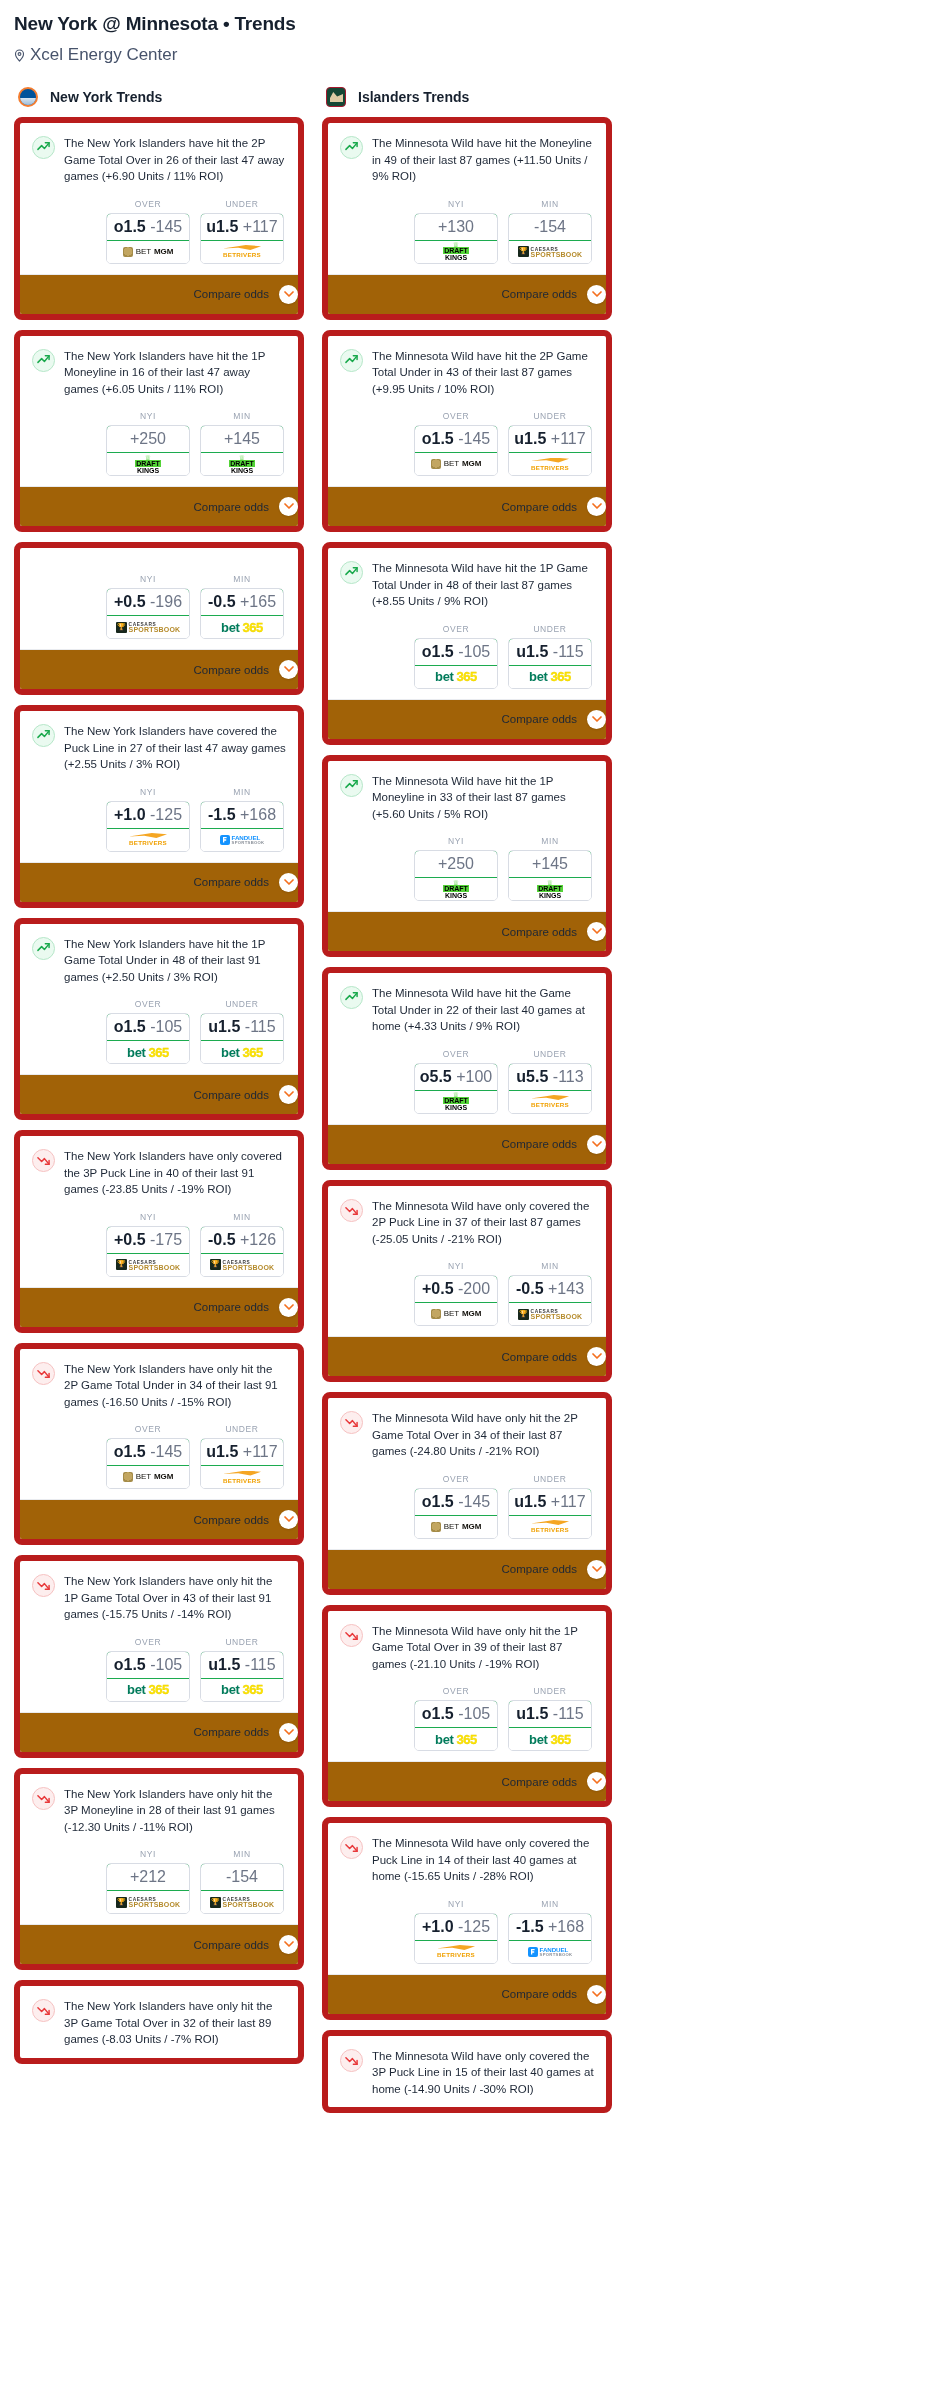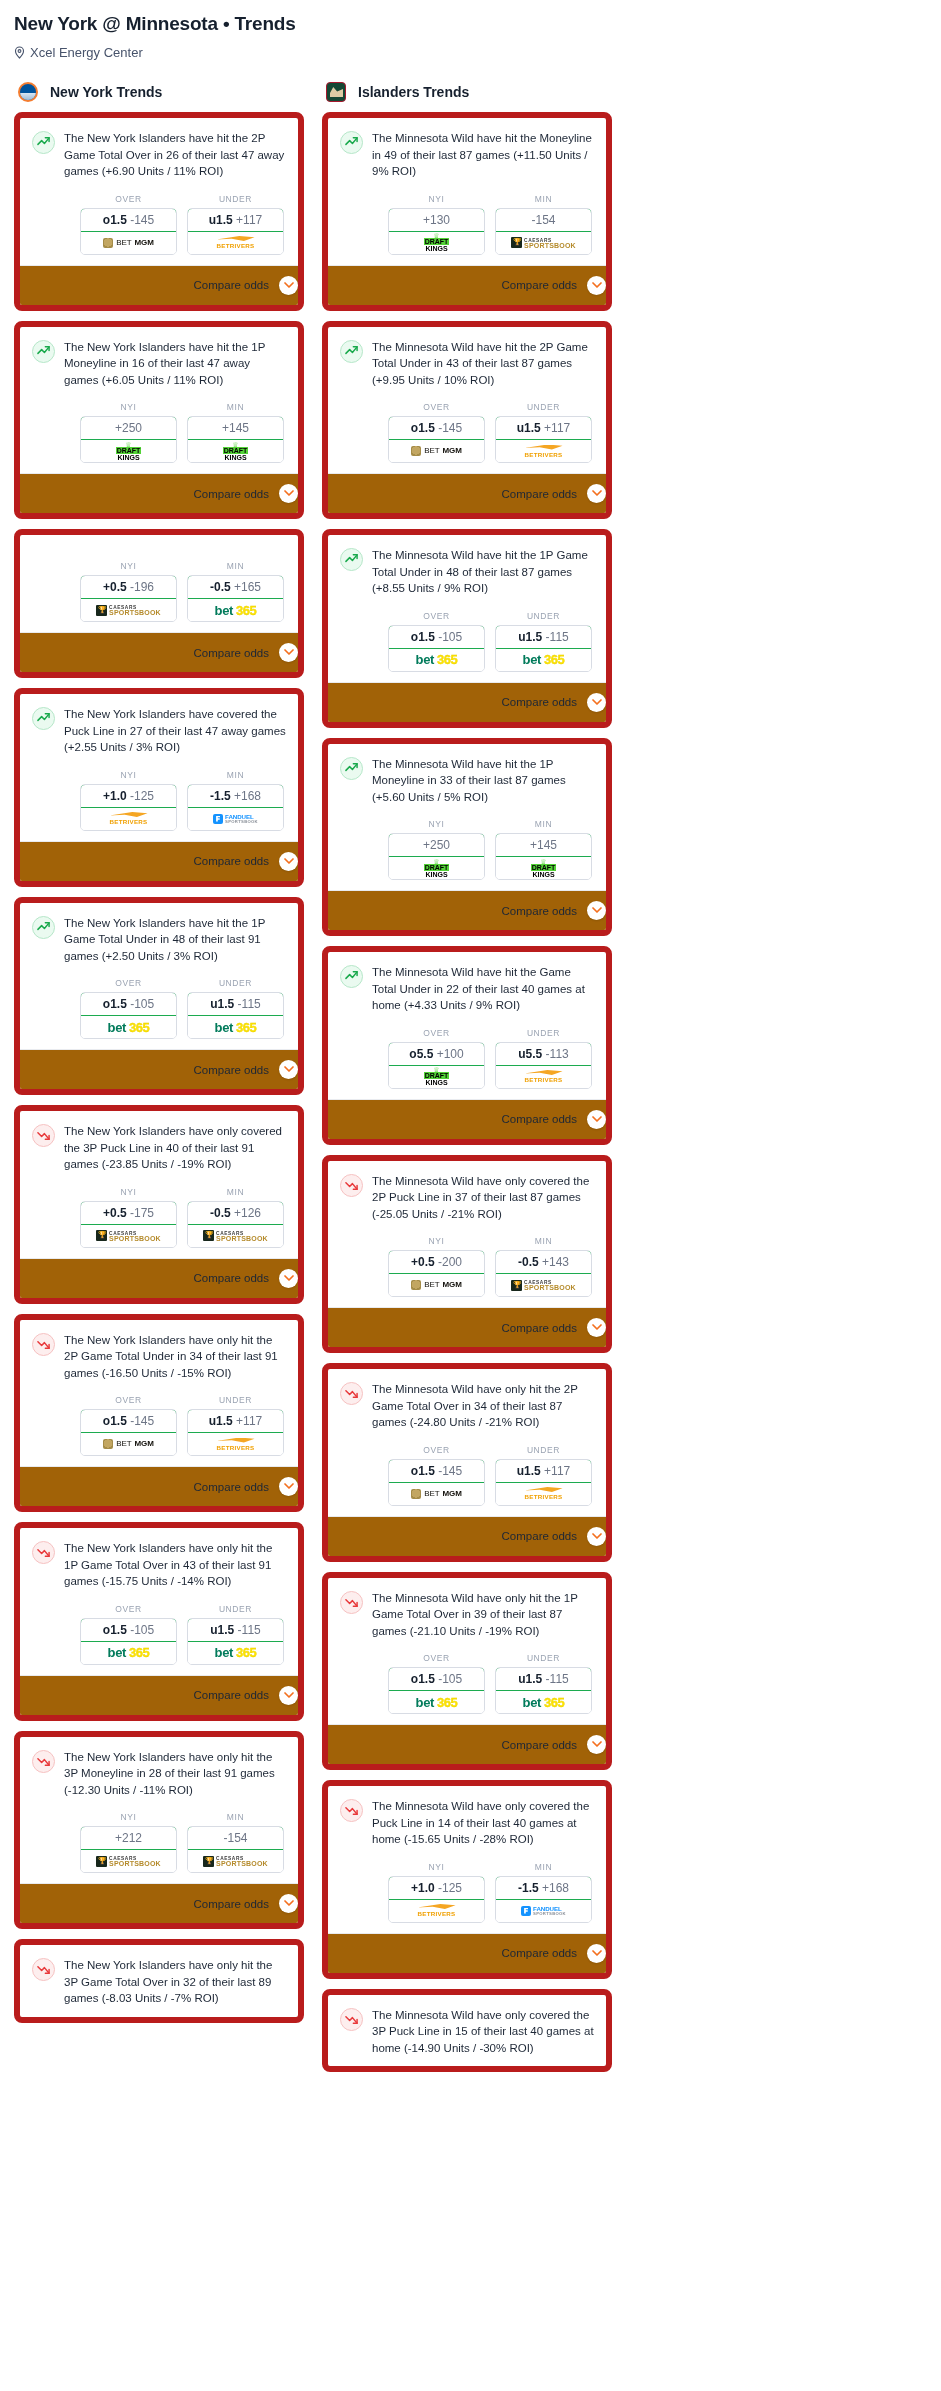--- a/index.html
+++ b/index.html
@@ -20,21 +20,21 @@
     color: #16202e;
     line-height: 24px;
     padding: 2px 0 0 0;
   }
   .venue-row {
     display: flex;
     align-items: center;
     gap: 5px;
     margin-top: 9px;
     color: #47536b;
-    font-size: 13px;
+    font-size: 17px;
   }
   .venue-row svg { display: block; }
 
   
   .columns {
     display: flex;
     gap: 18px;
     margin-top: 22px;
     align-items: flex-start;
   }
@@ -112,21 +112,21 @@
   }
 
   
   .odds-wrap {
     display: flex;
     justify-content: flex-end;
     gap: 10px;
     margin-top: 14px;
     padding-right: 2px;
   }
-  .odds-col { width: 97px; }
+  .odds-col { width: 84px; }
   .odds-label {
     text-align: center;
     font-size: 8.5px;
     letter-spacing: 0.6px;
     color: #9aa3b2;
     margin-bottom: 4px;
     text-transform: uppercase;
   }
   .odds-box {
     border: 1px solid #d8dce4;
@@ -134,21 +134,21 @@
     overflow: hidden;
     background: #fff;
   }
   .odds-value {
     border-bottom: 1px solid #d8dce4;
     border: 1px solid #1cab4f;
     border-radius: 5px 5px 0 0;
     margin: -1px -1px 0 -1px;
     text-align: center;
     padding: 4px 2px 4px 2px;
-    font-size: 12px;
+    font-size: 16px;
     white-space: nowrap;
     color: #6d7586;
   }
   .odds-value b { color: #16202e; font-weight: bold; }
   .odds-book {
     height: 22px;
     display: flex;
     align-items: center;
     justify-content: center;
     background: #fff;

